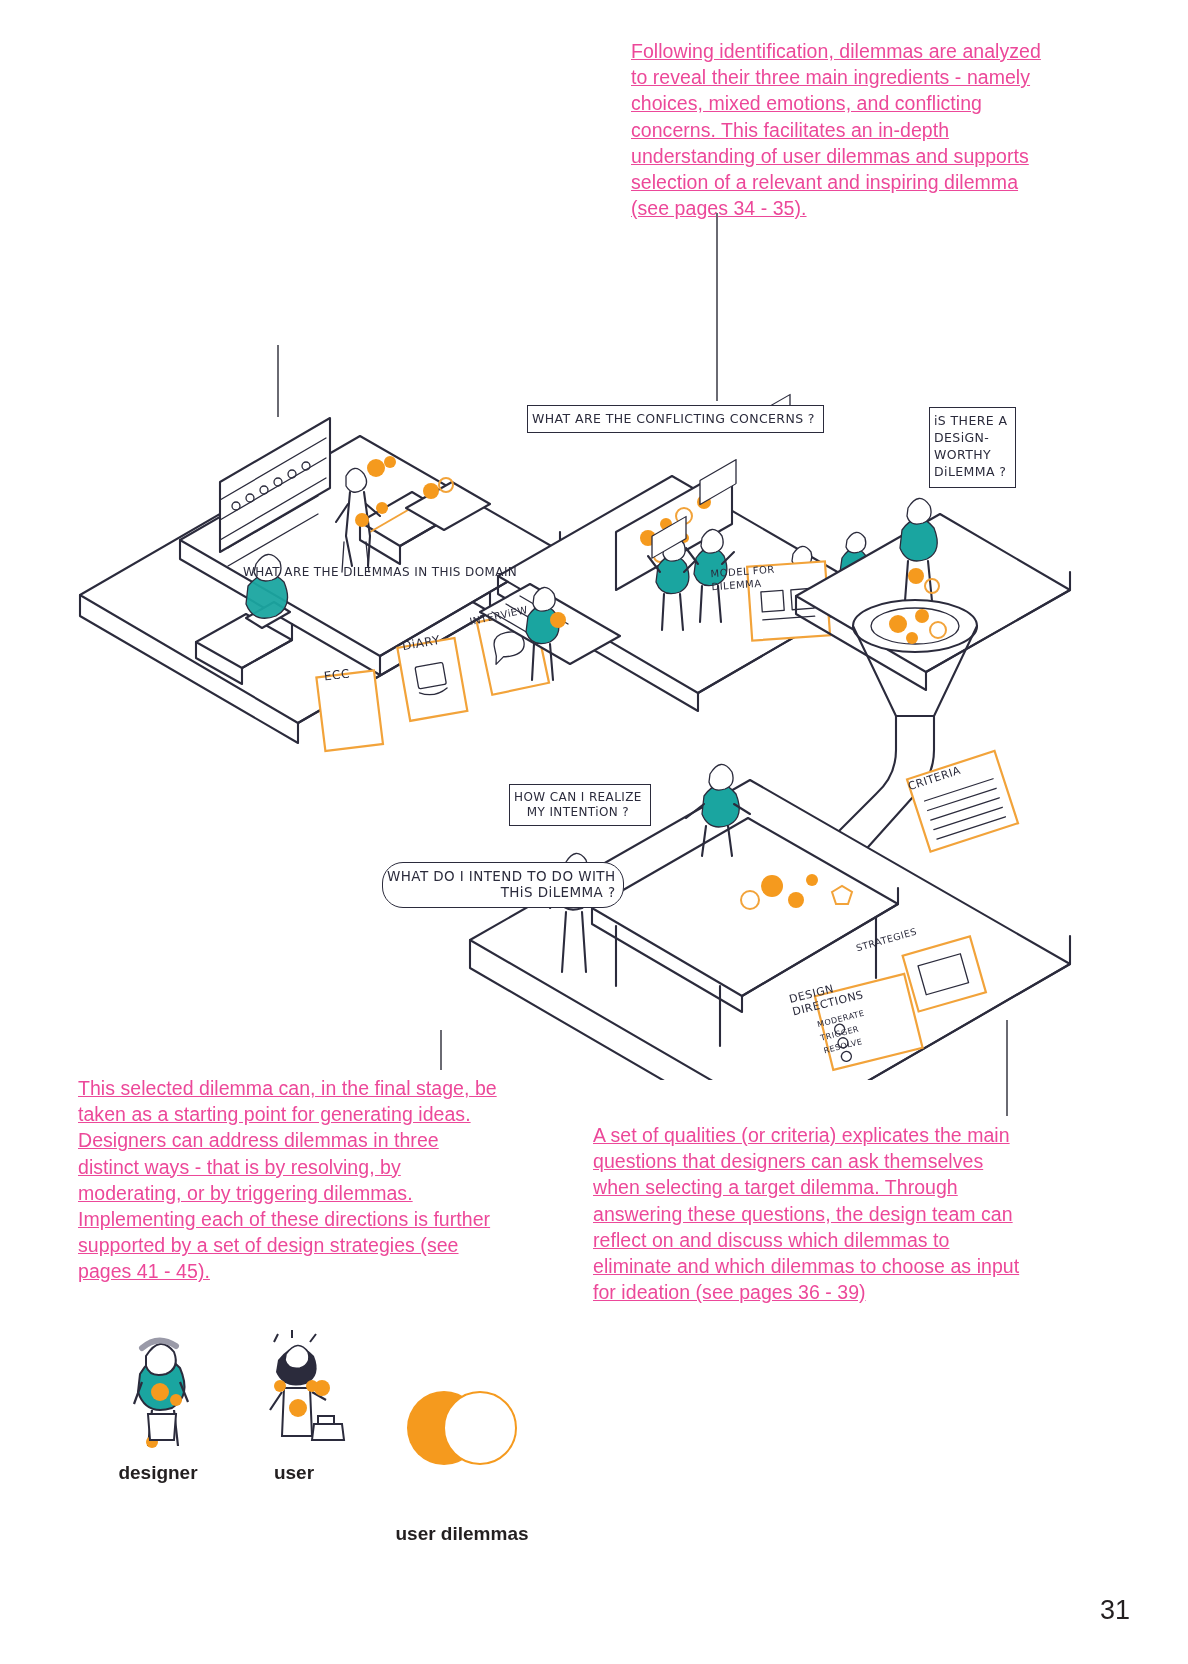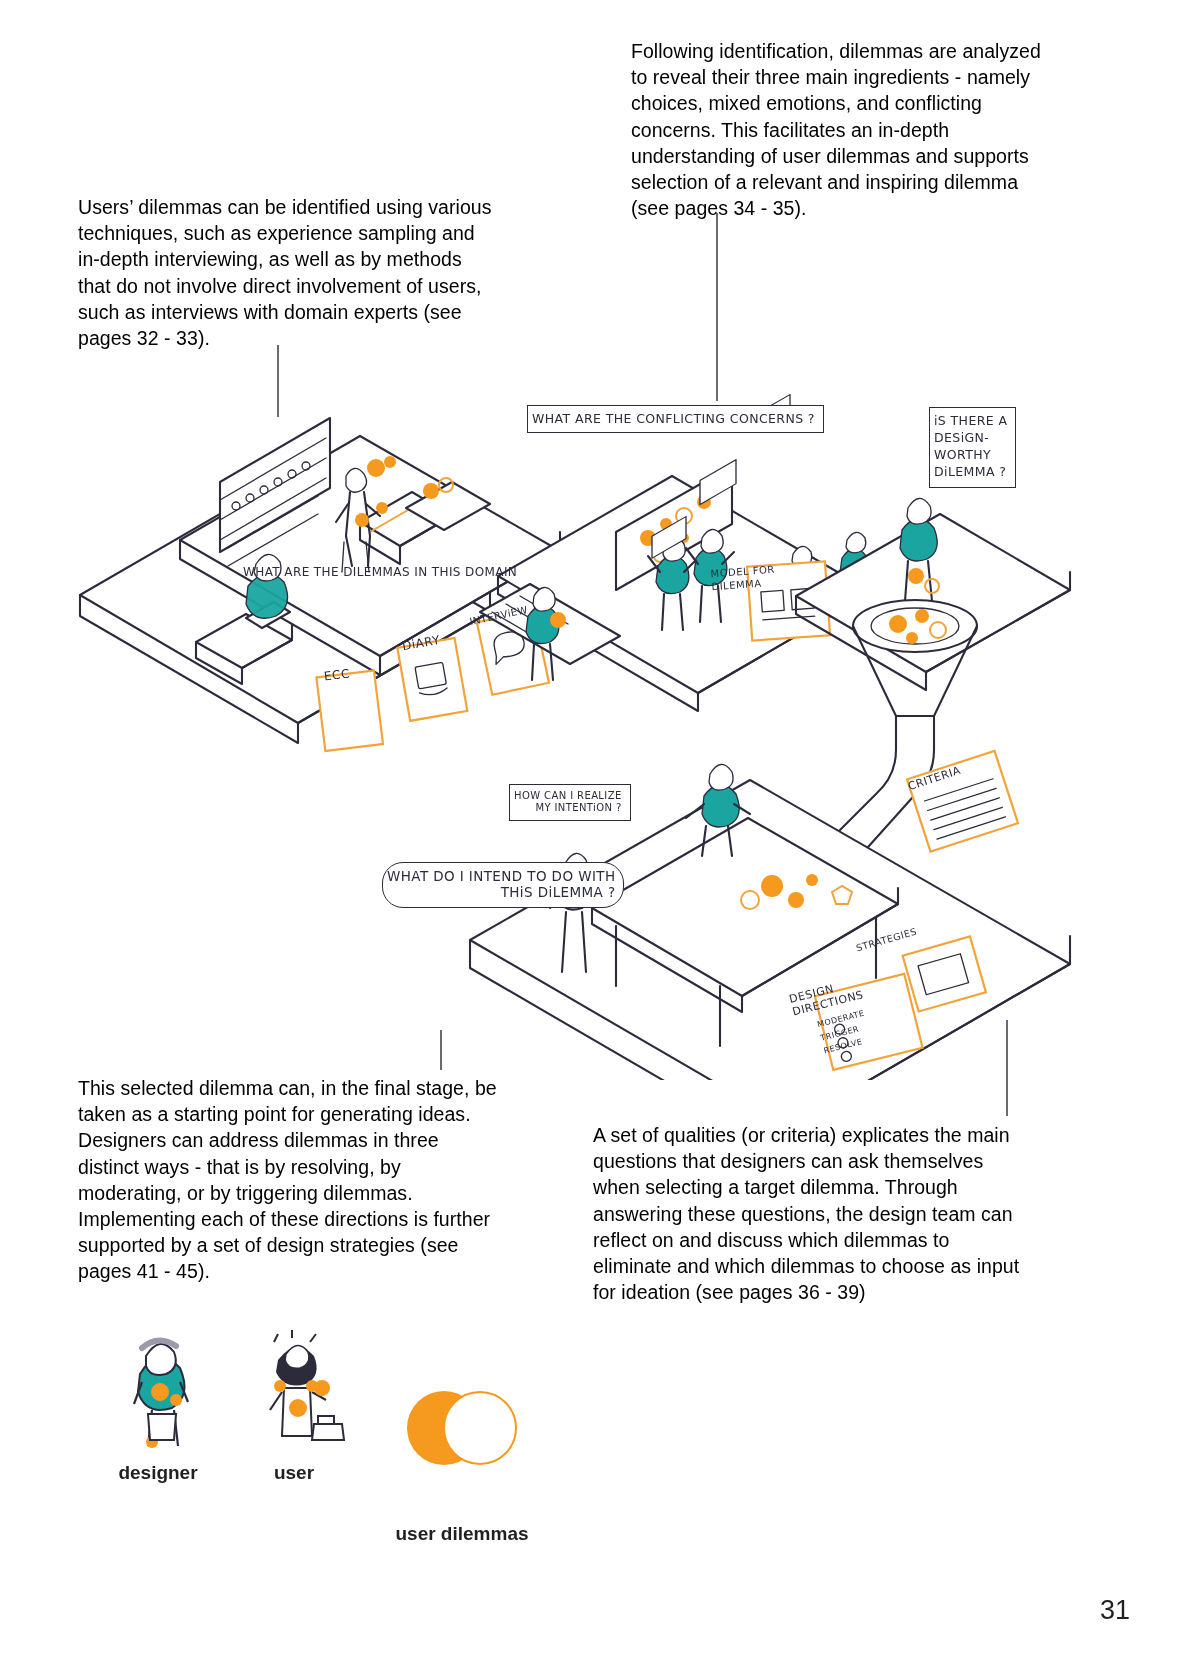--- a/index.html
+++ b/index.html
@@ -15,23 +15,24 @@
     color: #231f20;
     overflow: hidden;
   }
   .page { position: absolute; inset: 0; }
 
   
   .note {
     position: absolute;
     font-size: 19.5px;
     line-height: 26.2px;
-    color: #000000;
+    color: #ec4899;
     letter-spacing: 0.05px;
     white-space: pre-line;
+    text-decoration: underline;
   }
   #note-identify   { left: 78px;  top: 194px;  width: 420px; }
   #note-analyze    { left: 631px; top: 38px;   width: 420px; }
   #note-ideate     { left: 78px;  top: 1075px; width: 420px; }
   #note-criteria   { left: 593px; top: 1122px; width: 440px; }
 
   
   .leader {
     position: absolute;
     background: #6a6a72;
@@ -61,21 +62,21 @@
   }
   .handbox {
     border: 1.6px solid #2b2b3c;
     background: #ffffff;
     padding: 5px 8px 6px 4px;
   }
 
   #cl-concerns { left: 527px; top: 405px; font-size: 12.5px; }
   #cl-domain   { left: 243px; top: 565px; font-size: 12px; border:none; background:transparent; padding:0;}
   #cl-worthy   { left: 929px; top: 407px; font-size: 12.5px; line-height: 1.35; }
-  #cl-realize  { left: 509px; top: 784px; font-size: 10px; text-align: right; }
+  #cl-realize  { left: 509px; top: 784px; font-size: 12px; text-align: center; }
   #cl-intend   { left: 382px; top: 862px; font-size: 13.5px; text-align: right; border-radius: 21px; }
 
   .tag {
     position: absolute;
     font-family: "DejaVu Sans", sans-serif;
     color: #2b2b3c;
     font-size: 12px;
     letter-spacing: 0.5px;
   }
   #tag-ecc       { left: 324px; top: 668px; transform: rotate(-7deg); }
@@ -128,21 +129,20 @@
     right: 58px; bottom: 38px;
     font-size: 27px;
     color: #231f20;
   }
 </style>
 </head>
 <body>
 
 <div class="page">
 
-  <div class="note" id="note-identify">Users’ dilemmas can be identified using various techniques, such as experience sampling and in-depth interviewing, as well as by methods that do not involve direct involvement of users, such as interviews with domain experts (see pages 32 - 33).</div>
 
   <div class="note" id="note-analyze">Following identification, dilemmas are analyzed to reveal their three main ingredients - namely choices, mixed emotions, and conflicting concerns. This facilitates an in-depth understanding of user dilemmas and supports selection of a relevant and inspiring dilemma (see pages 34 - 35).</div>
 
   <div class="note" id="note-ideate">This selected dilemma can, in the final stage, be taken as a starting point for generating ideas. Designers can address dilemmas in three distinct ways - that is by resolving, by moderating, or by triggering dilemmas. Implementing each of these directions is further supported by a set of design strategies (see pages 41 - 45).</div>
 
   <div class="note" id="note-criteria">A set of qualities (or criteria) explicates the main questions that designers can ask themselves when selecting a target dilemma. Through answering these questions, the design team can reflect on and discuss which dilemmas to eliminate and which dilemmas to choose as input for ideation (see pages 36 - 39)</div>
 
   <div class="leader" id="leader-identify"></div>
   <div class="leader" id="leader-analyze"></div>
   <div class="leader" id="leader-ideate"></div>

